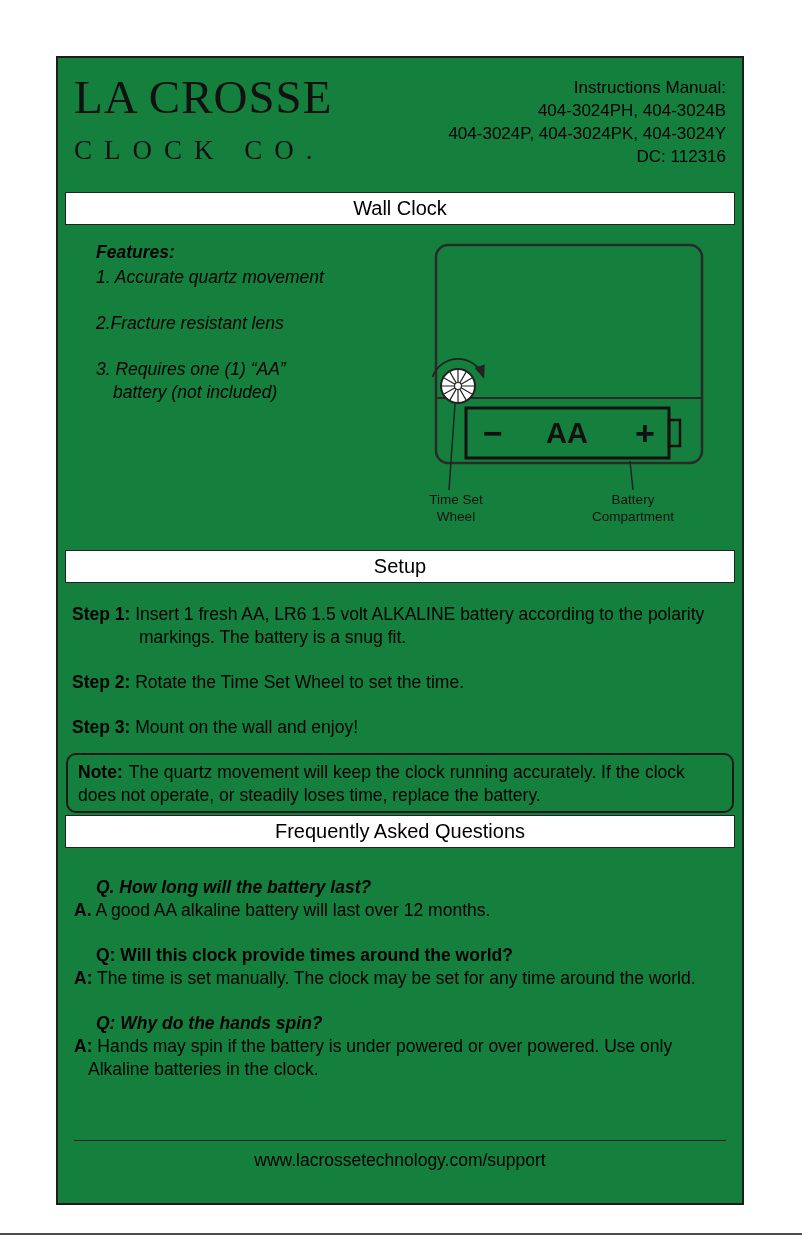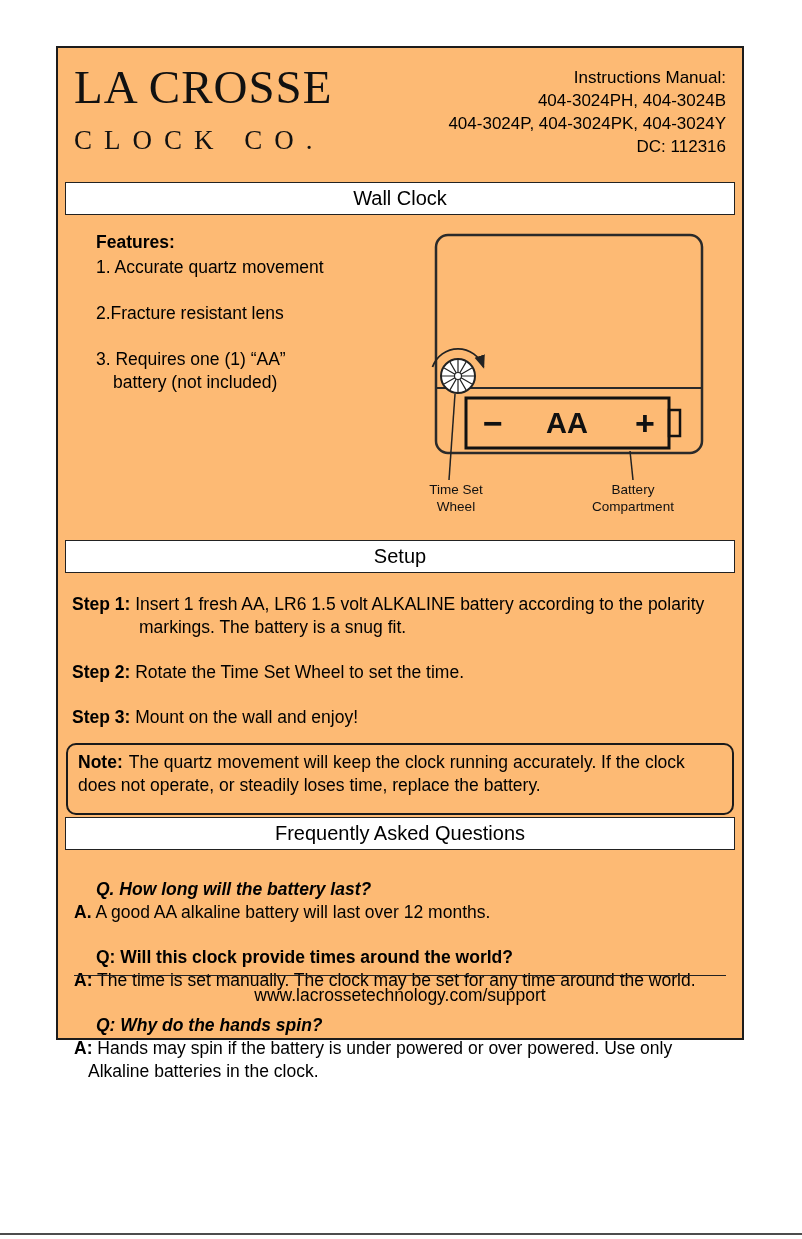--- a/index.html
+++ b/index.html
@@ -1,46 +1,46 @@
 <!DOCTYPE html>
 <html><head>
 <meta charset="utf-8">
 <style>
   * { margin:0; padding:0; box-sizing:border-box; }
   html,body { background:#ffffff; }
   body { font-family:"Liberation Sans", sans-serif; color:#000; }
   .page { position:relative; width:802px; height:1239px; background:#fff; overflow:hidden; }
   .sheet {
-    position:absolute; left:56px; top:46px; width:688px; height:994px;
-    border:2px solid #1c1c1c; padding:12px 14px 0; background:#fdba74;
+    position:absolute; left:56px; top:56px; width:688px; height:1149px;
+    border:2px solid #1c1c1c; padding:12px 14px 0; background:#15803d;
   }
   .header { display:flex; justify-content:space-between; align-items:flex-start; height:122px; padding:4px 2px 0; }
   .logo-line1 { font-family:"Liberation Serif", serif; font-size:47px; line-height:46px; letter-spacing:1px; color:#111; }
   .logo-line2 { font-family:"Liberation Serif", serif; font-size:27px; line-height:30px; letter-spacing:12px; margin-top:15px; color:#111; }
   .manual-info { text-align:right; font-size:17px; line-height:23px; padding-top:2px; color:#000; }
   .section-bar {
     border:1.5px solid #222; margin:0 -7px; text-align:center;
     font-size:20px; line-height:20px; padding:5px 0 6px; background:#fff;
   }
   .features-row { display:flex; margin-top:16px; }
-  .features { flex:1; padding-left:24px; font-size:17.5px; line-height:23px; }
+  .features { flex:1; padding-left:24px; font-size:17.5px; line-height:23px;font-style:italic; }
   .features-heading { font-weight:bold; }
   .feature-item { margin-top:2px; padding-left:17px; text-indent:-17px; white-space:pre-line; }
   .feature-item + .feature-item { margin-top:23px; }
   .diagram { width:300px; margin-right:14px; flex:none; }
   .dlabel { font-size:13.5px; font-family:"Liberation Sans", sans-serif; fill:#111; }
   .bat-sign { font-size:34px; font-weight:bold; font-family:"Liberation Sans", sans-serif; fill:#111; }
   .bat-aa { font-size:29px; font-weight:bold; font-family:"Liberation Sans", sans-serif; fill:#111; }
   .setup-area { margin-top:15px; }
   .step { font-size:17.5px; line-height:23px; padding-left:67px; text-indent:-67px; margin-top:22px; }
   .step:first-of-type { margin-top:20px; }
   .step b { font-weight:bold; }
   .note-box {
     margin:14px -6px 0; border:2px solid #1a1a1a; border-radius:10px;
-    padding:6px 10px 16px; font-size:17.5px; line-height:23px;
+    padding:6px 10px 4px; font-size:17.5px; line-height:23px;
   }
   .note-box b { font-weight:bold; margin-right:6px; }
   .faq-bar { margin-top:2px; }
   .faq { padding:2px 2px 0; font-size:17.5px; }
   .faq-q { font-weight:bold; margin-top:22px; line-height:23px;margin-left:22px; }
   .faq-q.italic { font-style:italic; }
   .faq-a { line-height:23px; padding-left:14px; text-indent:-14px; }
   .faq-a b { font-weight:bold; }
   .faq > .faq-q:first-child { margin-top:26px; }
   .footer { position:absolute; left:16px; right:16px; bottom:32px; }

